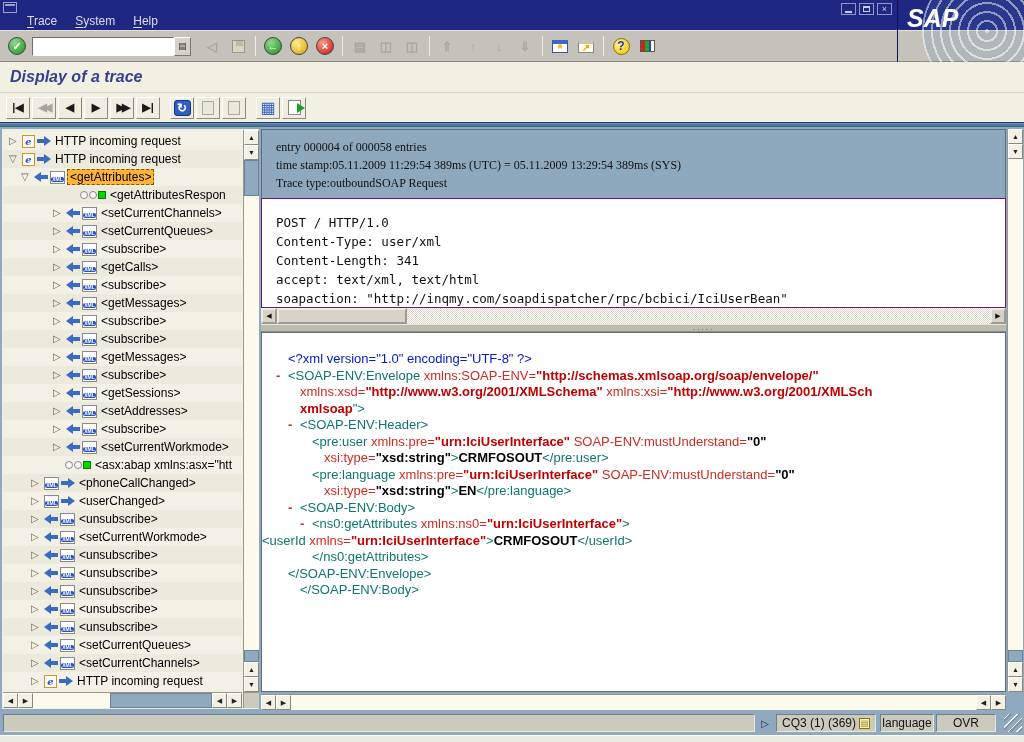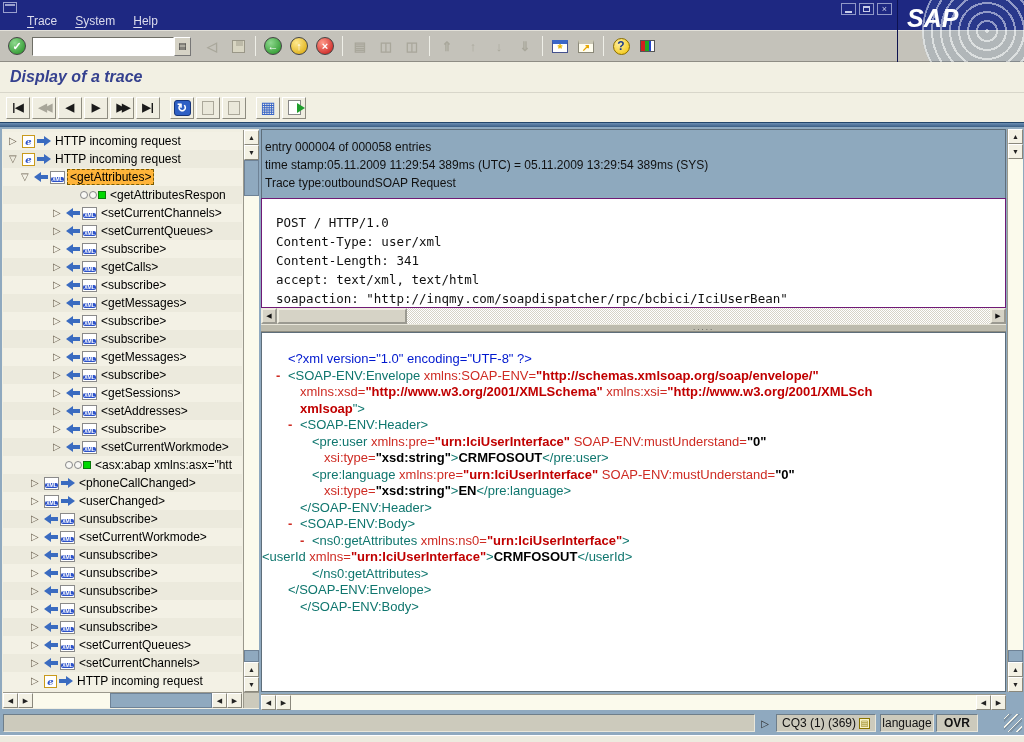--- a/index.html
+++ b/index.html
@@ -108,22 +108,22 @@
   .hsb{display:flex;background:#FBFAEC;border-top:1px solid #9A988C;align-items:stretch;}
   .hsb .track{flex:1;position:relative;background:#FBFAEC;}
   .hsb .thumb{position:absolute;top:0;bottom:0;background:#8FA9BF;border:1px solid #6E8296;}
   .tree-vsb{position:absolute;right:0;top:1px;width:16px;bottom:17px;}
   .tree-hsb{position:absolute;left:1px;bottom:1px;right:17px;height:16px;}
   .tree-corner{position:absolute;right:0;bottom:1px;width:16px;height:16px;background:#CCCABC;border-top:1px solid #9A988C;border-left:1px solid #9A988C;}
 
   
   .right-panel{position:absolute;left:261px;top:2px;width:745px;height:581px;}
   .hdrbox{position:absolute;left:0;top:0;width:745px;height:76px;background:#8EA9BE;
-    border:1px solid #5E6E7A;border-bottom-color:#45535E;padding:8px 10px 0 3px;
-    font-family:Liberation Sans, sans-serif;font-size:12px;color:#101010;line-height:18px;}
+    border:1px solid #5E6E7A;border-bottom-color:#45535E;padding:8px 10px 0 14px;
+    font-family:Liberation Serif, serif;font-size:12px;color:#101010;line-height:18px;}
   .httpbox{position:absolute;left:0;top:69px;width:745px;height:110px;background:#FFF;
     border:1px solid #701a75;padding:14px 0 0 14px;font-family:"DejaVu Sans Mono",monospace;
     font-size:12.5px;color:#101010;line-height:19px;overflow:hidden;white-space:nowrap;}
   .http-hsb{position:absolute;left:0;top:179px;width:745px;height:16px;display:flex;}
   .wbtn{width:16px;height:16px;background:#D6D3C6;border:2px outset #EFEDE0;display:flex;align-items:center;justify-content:center;font-size:7px;color:#111;flex:none;}
   .wthumb{width:130px;height:16px;background:#D6D3C6;border:2px outset #EFEDE0;flex:none;}
   .wtrack{flex:1;background:#FFF;background-image:linear-gradient(45deg,#D6D3C6 25%,transparent 25%,transparent 75%,#D6D3C6 75%),linear-gradient(45deg,#D6D3C6 25%,transparent 25%,transparent 75%,#D6D3C6 75%);background-size:2px 2px;background-position:0 0,1px 1px;}
   .splitter{position:absolute;left:0;top:195px;width:745px;height:8px;background:#BDBBAD;border-top:1px solid #E8E6DA;border-bottom:1px solid #8E8C80;}
   .splitter .dots{position:absolute;left:58%;top:1px;font-size:8px;letter-spacing:2px;color:#444;line-height:4px;}
   .xmlbox{position:absolute;left:0;top:203px;width:745px;height:360px;background:#FFF;
@@ -143,21 +143,21 @@
   
   .statusbar{position:absolute;left:0;top:711px;width:1024px;height:24px;background:#8FA9BF;}
   .sfield{position:absolute;top:3px;height:18px;background:#CCCABC;border:1px solid #6E7E8A;
     border-bottom-color:#E8E6DA;border-right-color:#E8E6DA;font-size:12px;color:#111;
     display:flex;align-items:center;padding:0 5px;white-space:nowrap;}
   .s-msg{left:3px;width:752px;}
   .s-expand{position:absolute;left:757px;top:3px;width:16px;height:18px;display:flex;align-items:center;justify-content:center;color:#2A2A2A;font-size:10px;}
   .s-sys{left:776px;width:100px;justify-content:space-between;}
   .s-sys .licon{color:#8A7500;background:#F7F3C8;border:1px solid #8A7500;font-size:8px;line-height:9px;width:11px;text-align:center;}
   .s-user{left:880px;width:54px;justify-content:center;}
-  .s-ovr{left:936px;width:42px;justify-content:center;font-weight:bold;}
+  .s-ovr{left:936px;width:60px;justify-content:center;}
   .grip{position:absolute;right:2px;top:3px;width:18px;height:18px;
     background:repeating-linear-gradient(135deg,transparent 0 3px,#F5F3E8 3px 4px,#7E93A5 4px 6px);}
   .bottomstrip{position:absolute;left:0;top:735px;width:1024px;height:7px;background:#EDEBDF;border-top:1px solid #FFF;}
 </style>
 </head>
 <body>
 
 <div class="screen">
 
   <div class="titlebar">
@@ -790,21 +790,20 @@
       <div class="xmlbox" id="xml-lines">
           <div class="xline" style="padding-left: 26px;"><span class="x-pi">&lt;?xml version="1.0" encoding="UTF-8" ?&gt;</span></div>
           <div class="xline" style="padding-left: 26px;"><span class="xmark" style="left: 14px;">-</span><span class="x-tag">&lt;SOAP-ENV:Envelope </span><span class="x-attr">xmlns:SOAP-ENV=</span><span class="x-nsval">"http://schemas.xmlsoap.org/soap/envelope/"</span></div>
           <div class="xline" style="padding-left: 38px;"><span class="x-attr">xmlns:xsd=</span><span class="x-nsval">"http://www.w3.org/2001/XMLSchema"</span><span class="x-plain"> </span><span class="x-attr">xmlns:xsi=</span><span class="x-nsval">"http://www.w3.org/2001/XMLSch</span></div>
           <div class="xline" style="padding-left: 38px;"><span class="x-nsval">xmlsoap</span><span class="x-tag">"&gt;</span></div>
           <div class="xline" style="padding-left: 38px;"><span class="xmark" style="left: 26px;">-</span><span class="x-tag">&lt;SOAP-ENV:Header&gt;</span></div>
           <div class="xline" style="padding-left: 50px;"><span class="x-tag">&lt;pre:user </span><span class="x-attr">xmlns:pre=</span><span class="x-nsval">"urn:IciUserInterface"</span><span class="x-plain"> </span><span class="x-attr">SOAP-ENV:mustUnderstand=</span><span class="x-val">"0"</span></div>
           <div class="xline" style="padding-left: 62px;"><span class="x-attr">xsi:type=</span><span class="x-val">"xsd:string"</span><span class="x-tag">&gt;</span><span class="x-text">CRMFOSOUT</span><span class="x-tag">&lt;/pre:user&gt;</span></div>
           <div class="xline" style="padding-left: 50px;"><span class="x-tag">&lt;pre:language </span><span class="x-attr">xmlns:pre=</span><span class="x-nsval">"urn:IciUserInterface"</span><span class="x-plain"> </span><span class="x-attr">SOAP-ENV:mustUnderstand=</span><span class="x-val">"0"</span></div>
           <div class="xline" style="padding-left: 62px;"><span class="x-attr">xsi:type=</span><span class="x-val">"xsd:string"</span><span class="x-tag">&gt;</span><span class="x-text">EN</span><span class="x-tag">&lt;/pre:language&gt;</span></div>
-          <div class="xline" style="padding-left: 38px;"><span class="x-tag">&lt;/SOAP-ENV:Header&gt;</span></div>
           <div class="xline" style="padding-left: 38px;"><span class="xmark" style="left: 26px;">-</span><span class="x-tag">&lt;SOAP-ENV:Body&gt;</span></div>
           <div class="xline" style="padding-left: 50px;"><span class="xmark" style="left: 38px;">-</span><span class="x-tag">&lt;ns0:getAttributes </span><span class="x-attr">xmlns:ns0=</span><span class="x-nsval">"urn:IciUserInterface"</span><span class="x-tag">&gt;</span></div>
           <div class="xline" style=""><span class="x-tag">&lt;userId </span><span class="x-attr">xmlns=</span><span class="x-nsval">"urn:IciUserInterface"</span><span class="x-tag">&gt;</span><span class="x-text">CRMFOSOUT</span><span class="x-tag">&lt;/userId&gt;</span></div>
           <div class="xline" style="padding-left: 50px;"><span class="x-tag">&lt;/ns0:getAttributes&gt;</span></div>
           <div class="xline" style="padding-left: 26px;"><span class="x-tag">&lt;/SOAP-ENV:Envelope&gt;</span></div>
           <div class="xline" style="padding-left: 38px;"><span class="x-tag">&lt;/SOAP-ENV:Body&gt;</span></div>
         </div>
       <div class="xml-hsb hsb">
         <div class="sb-btn">◀</div>
         <div class="sb-btn">▶</div>

